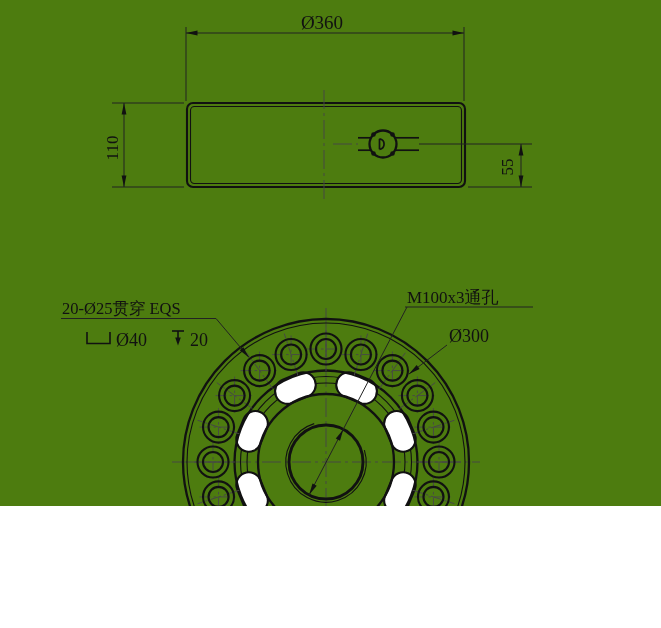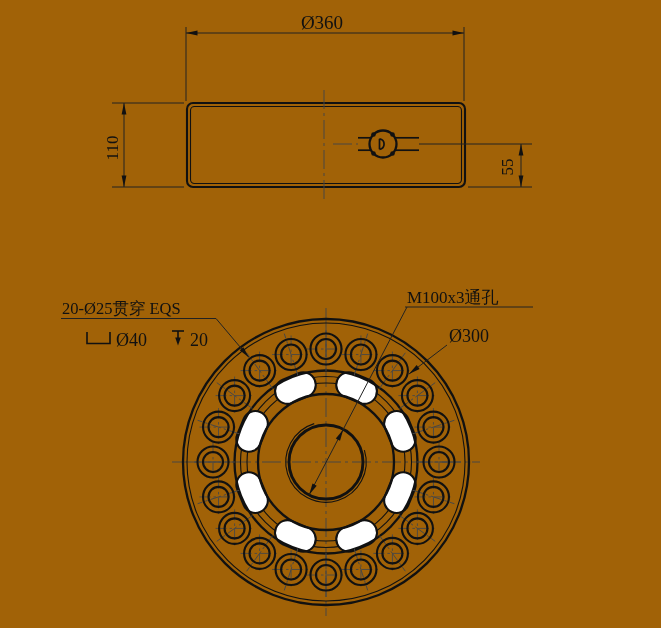--- a/index.html
+++ b/index.html
@@ -1,16 +1,16 @@
 <!DOCTYPE html>
 <html><head>
 <meta charset="utf-8">
 <style>
   html,body{margin:0;padding:0;background:#fff;}
-  .stage{position:relative;width:661px;height:628px;background:#a16207;overflow:hidden;}
+  .stage{position:relative;width:661px;height:506px;background:#4d7c0f;overflow:hidden;}
   svg{display:block;}
   .ln{stroke:#111;fill:none;}
   .w1{stroke-width:1.1;}
   .w2{stroke-width:2.1;}
   .w22{stroke-width:2.3;}
   .w3{stroke-width:2.9;}
   .dim{stroke:#222;stroke-width:1;fill:none;}
   .cl{stroke:#474747;stroke-width:.9;fill:none;stroke-dasharray:11 3 2.5 3;}
   .clmain{stroke:#474747;stroke-width:.95;fill:none;stroke-dasharray:19 4 3 4;}
   .fw{fill:#fff;}

